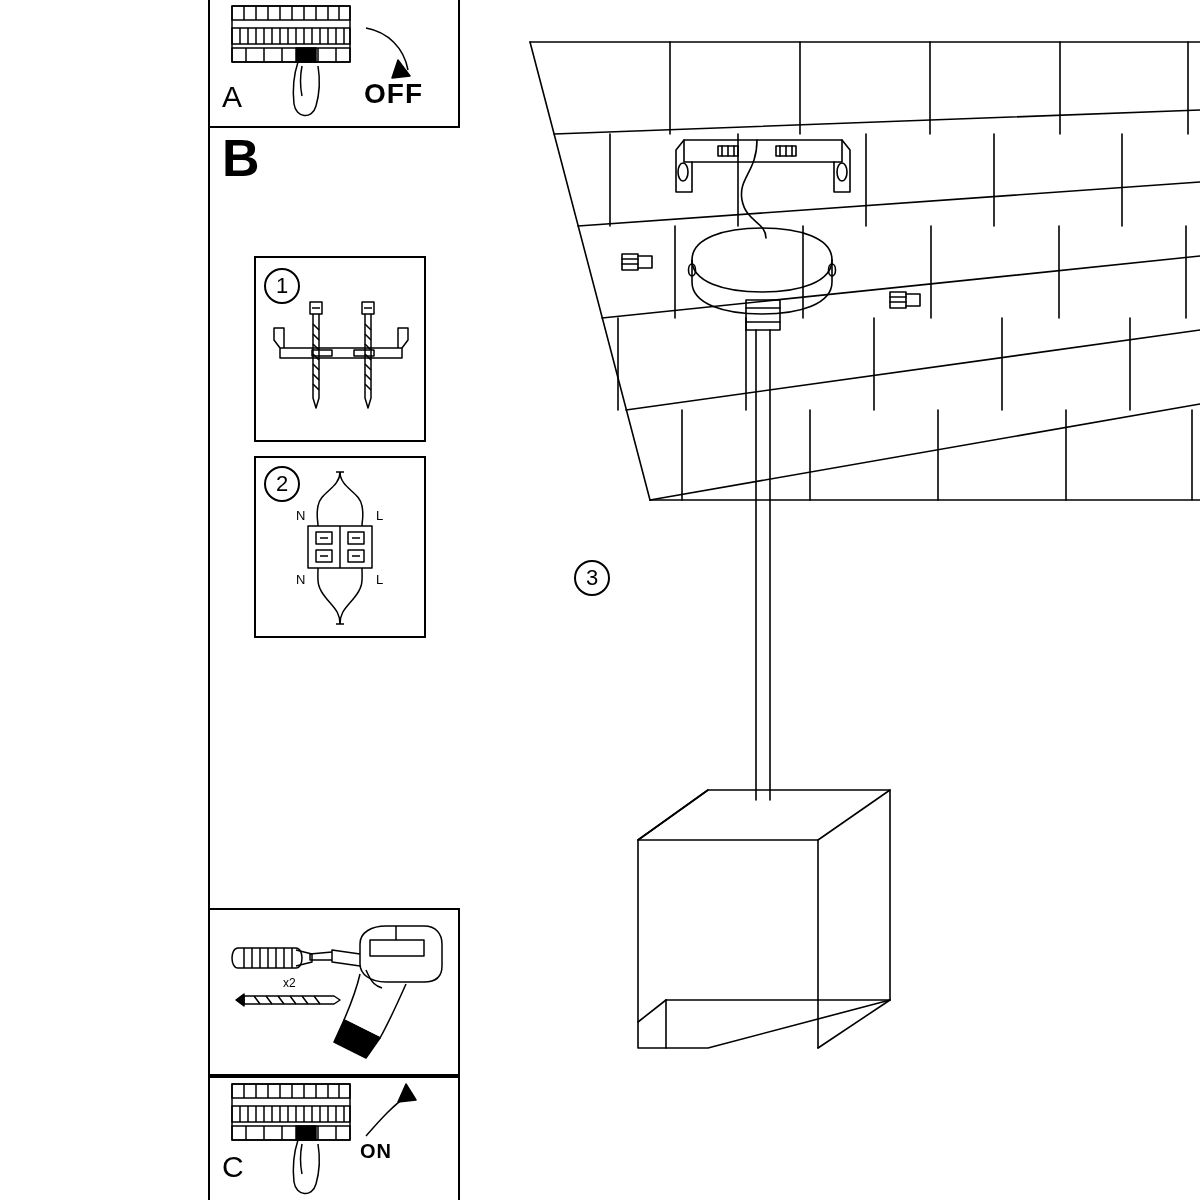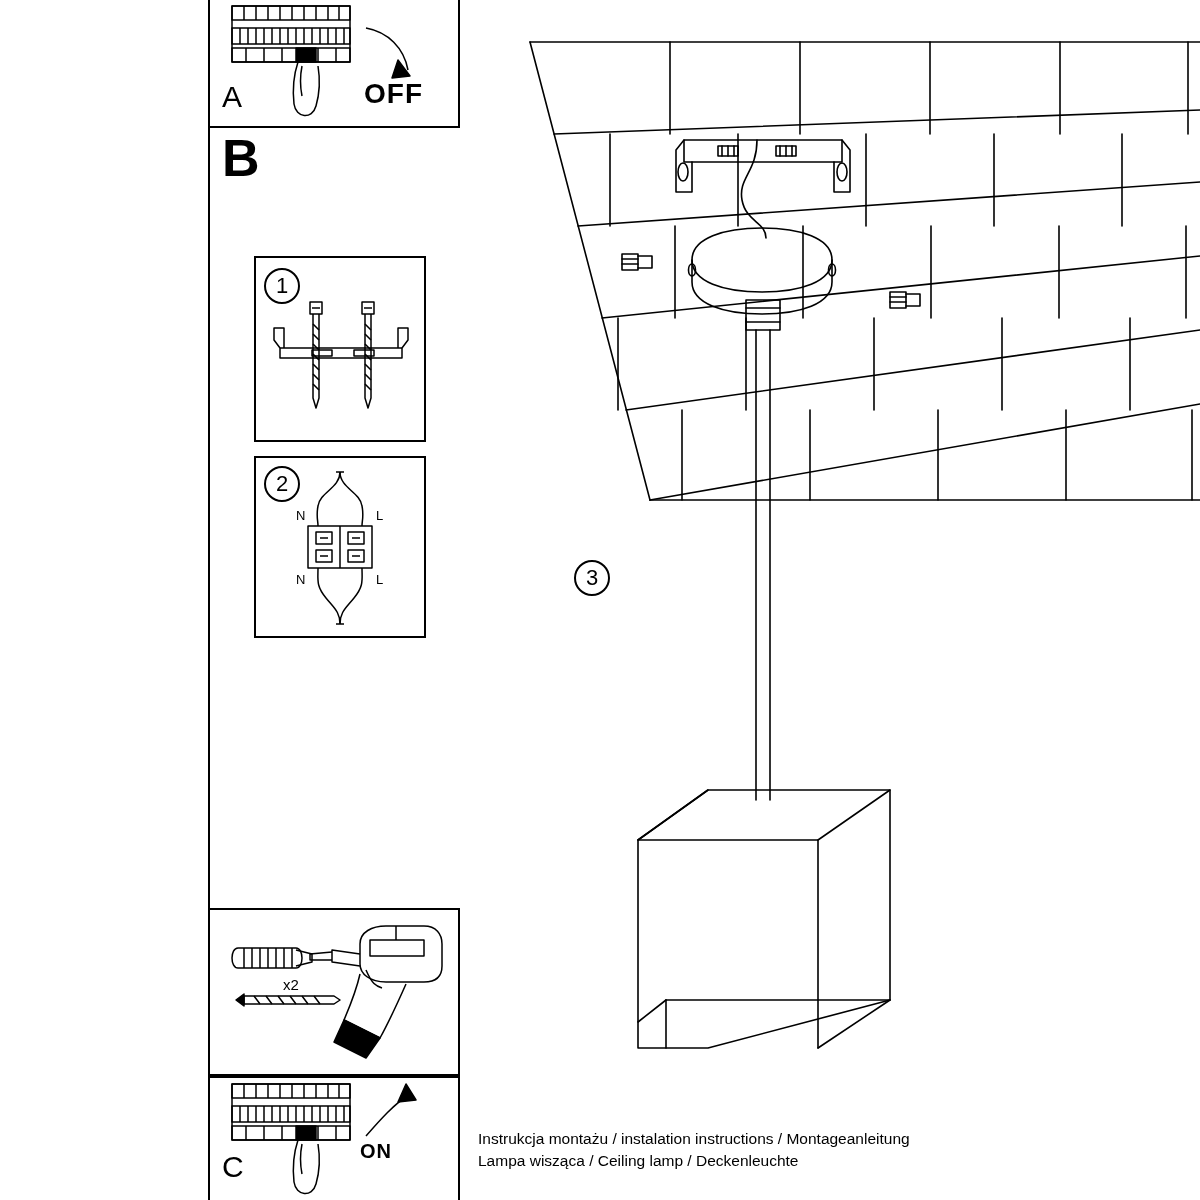--- a/index.html
+++ b/index.html
@@ -72,21 +72,21 @@
   }
   #badge-1 { left: 264px; top: 268px; }
   #badge-2 { left: 264px; top: 466px; }
   #badge-3 { left: 574px; top: 560px; }
 
   
   #panel-drill { left: 208px; top: 908px; width: 252px; height: 168px; }
   #label-x2 {
     position: absolute;
     left: 283px; top: 976px;
-    font-size: 15px;
+    font-size: 12px;
   }
 
   
   #panel-c { left: 208px; top: 1076px; width: 252px; height: 124px; border-bottom: none; }
   #label-c {
     position: absolute;
     left: 222px; top: 1152px;
     font-size: 30px;
     line-height: 1;
   }
@@ -382,18 +382,14 @@
 
           <path d="M 146 58 C 160 42, 174 26, 190 16"></path>
           <path d="M 186 6 L 196 22 L 178 24 Z" fill="#000" stroke="#000"></path>
         </g>
       </svg>
     </div>
   </div>
   <div id="label-c">C</div>
   <div id="label-on">ON</div>
 
-  <div id="captions">
-    <div>Instrukcja montażu / instalation instructions / Montageanleitung</div>
-    <div>Lampa wisząca / Ceiling lamp / Deckenleuchte</div>
-  </div>
 
 </div>
 
 </body></html>

